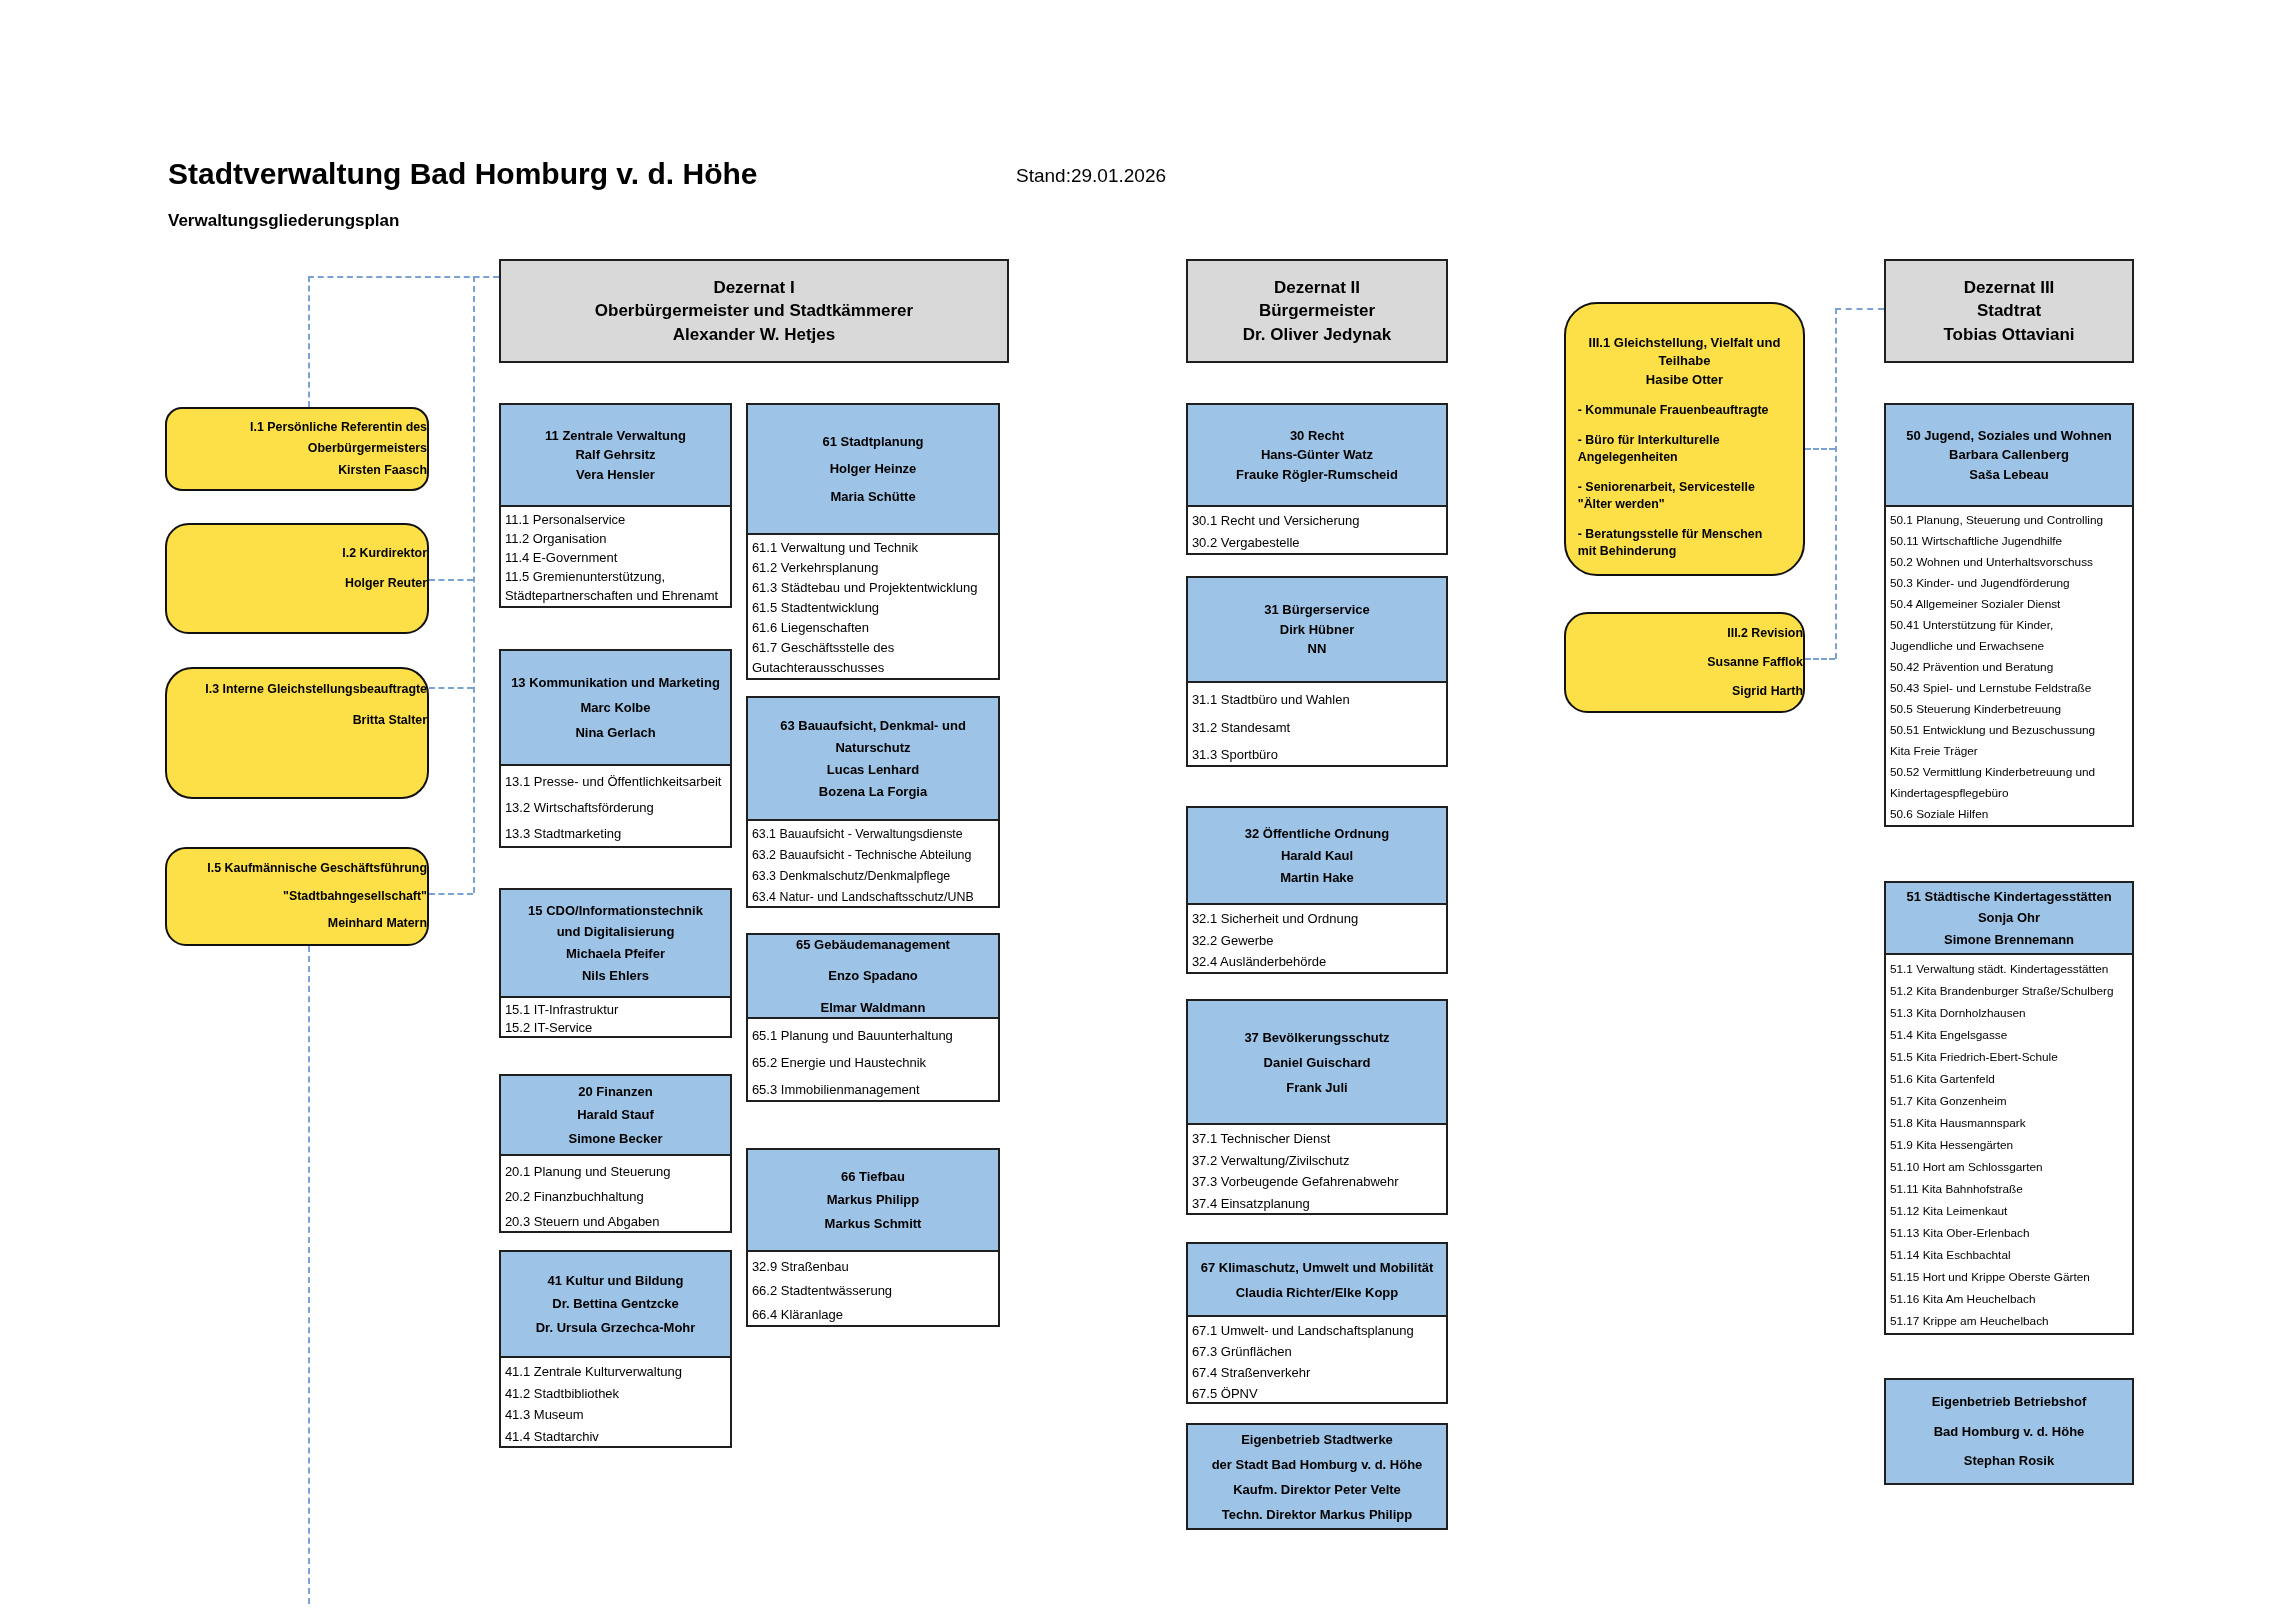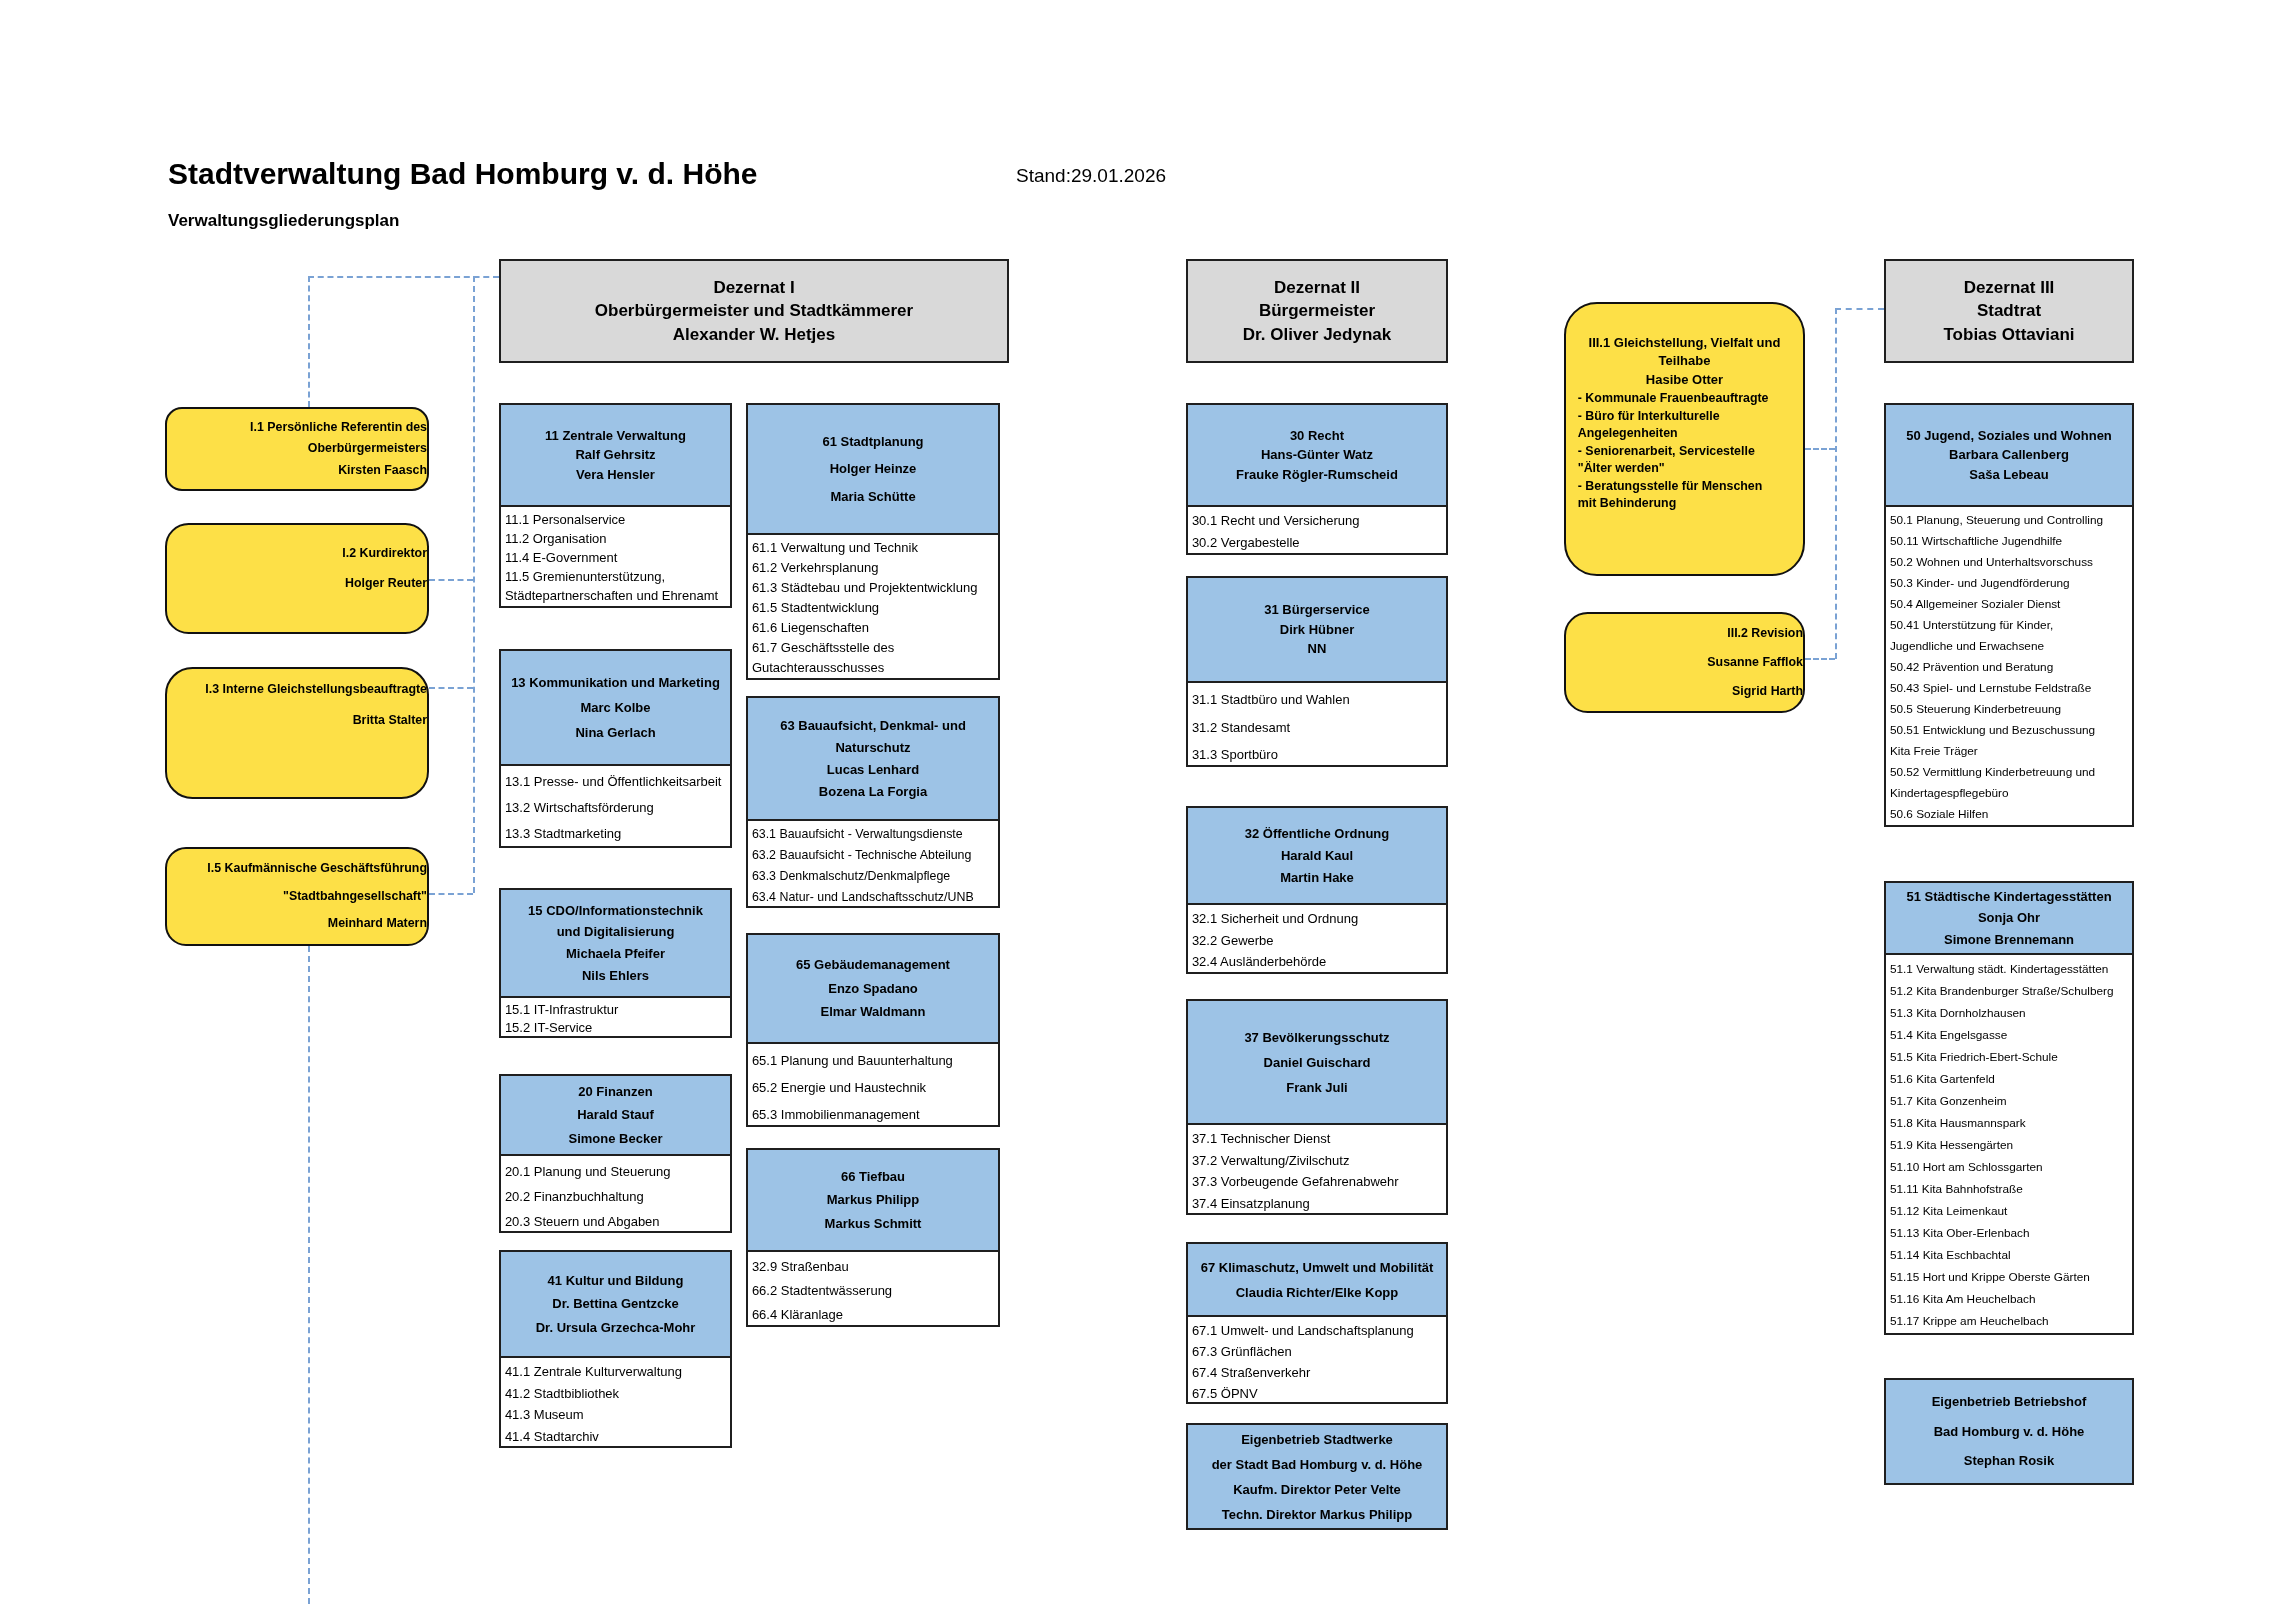--- a/index.html
+++ b/index.html
@@ -22,21 +22,21 @@
   .round-box{background:#fde047;border:2.6px solid #111;border-radius:19.6px;display:flex;
              flex-direction:column;justify-content:center;align-items:flex-end;text-align:center;
              font-weight:bold;font-size:12.4px;z-index:2;}
   .blue-solid{background:#9dc3e6;border:2px solid #1f1f1f;display:flex;flex-direction:column;
               justify-content:center;align-items:center;text-align:center;font-weight:bold;
               font-size:13px;z-index:2;}
   .hline{border-top:2px dashed #7aa2d4;z-index:1;}
   .vline{border-left:2px dashed #7aa2d4;z-index:1;}
   .iii1-title{font-size:13px;line-height:18.3px;text-align:center;width:100%;}
   .iii1-bullets{text-align:left;align-self:flex-start;padding:0 11.8px;width:100%;box-sizing:border-box;}
-  .iii1-bullets>div{white-space:pre-line;line-height:17px;margin-top:1px;}
+  .iii1-bullets>div{white-space:pre-line;line-height:17px;margin-top:13px;}
 </style>
 </head>
 <body>
 
 <div id="canvas">
 
   <div class="abs title" style="left:168px;top:157px;">Stadtverwaltung Bad Homburg v. d. Höhe</div>
   <div class="abs stand" style="left:1016px;top:165px;">Stand:29.01.2026</div>
   <div class="abs subtitle" style="left:168px;top:211px;">Verwaltungsgliederungsplan</div>
 
@@ -176,21 +176,21 @@
         <div>Bozena La Forgia</div>
       </div>
     <div class="office-list" style="height:89px;line-height:21px;font-size:12.4px;">
         <div>63.1 Bauaufsicht - Verwaltungsdienste</div>
         <div>63.2 Bauaufsicht - Technische Abteilung</div>
         <div>63.3 Denkmalschutz/Denkmalpflege</div>
         <div>63.4 Natur- und Landschaftsschutz/UNB</div>
       </div>
   </div>
   <div class="abs office" style="left:746px;top:933px;width:254px;">
-    <div class="office-head" style="height:111px;line-height:23.6px;">
+    <div class="office-head" style="height:86px;line-height:23.6px;gap:8px;">
         <div>65 Gebäudemanagement</div>
         <div>Enzo Spadano</div>
         <div>Elmar Waldmann</div>
       </div>
     <div class="office-list" style="height:85px;line-height:27px;">
         <div>65.1 Planung und Bauunterhaltung</div>
         <div>65.2 Energie und Haustechnik</div>
         <div>65.3 Immobilienmanagement</div>
       </div>
   </div>

